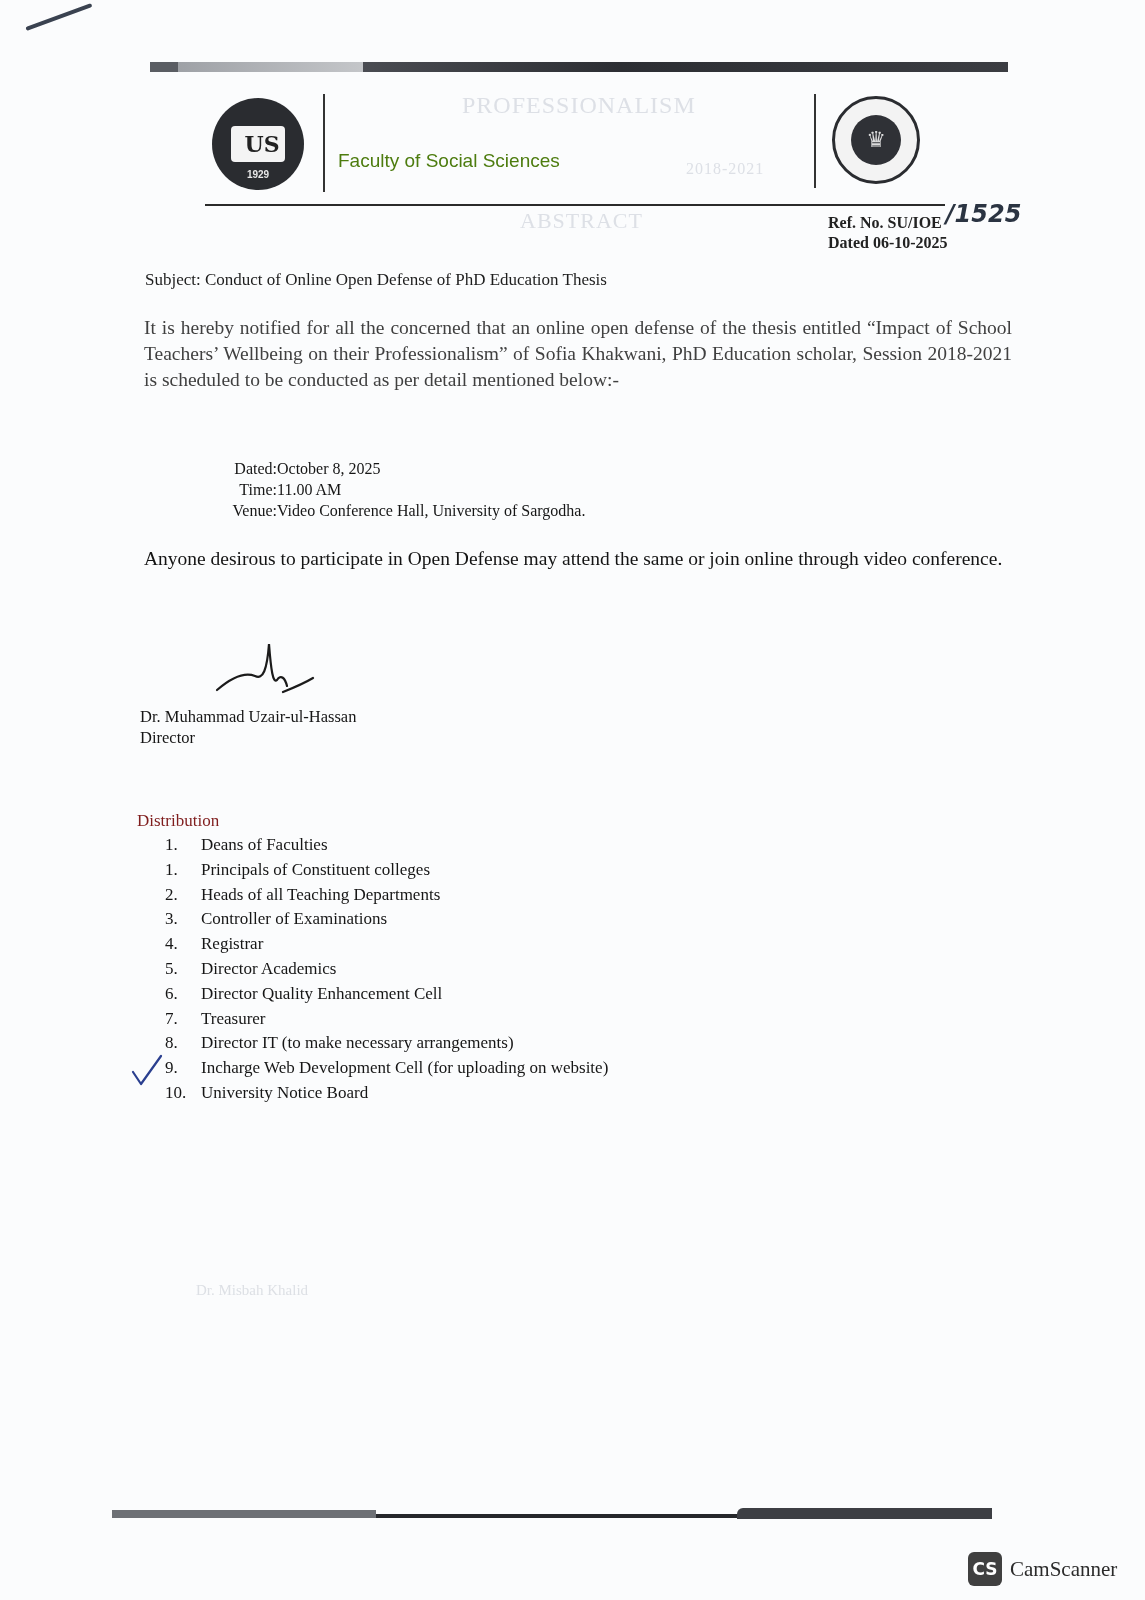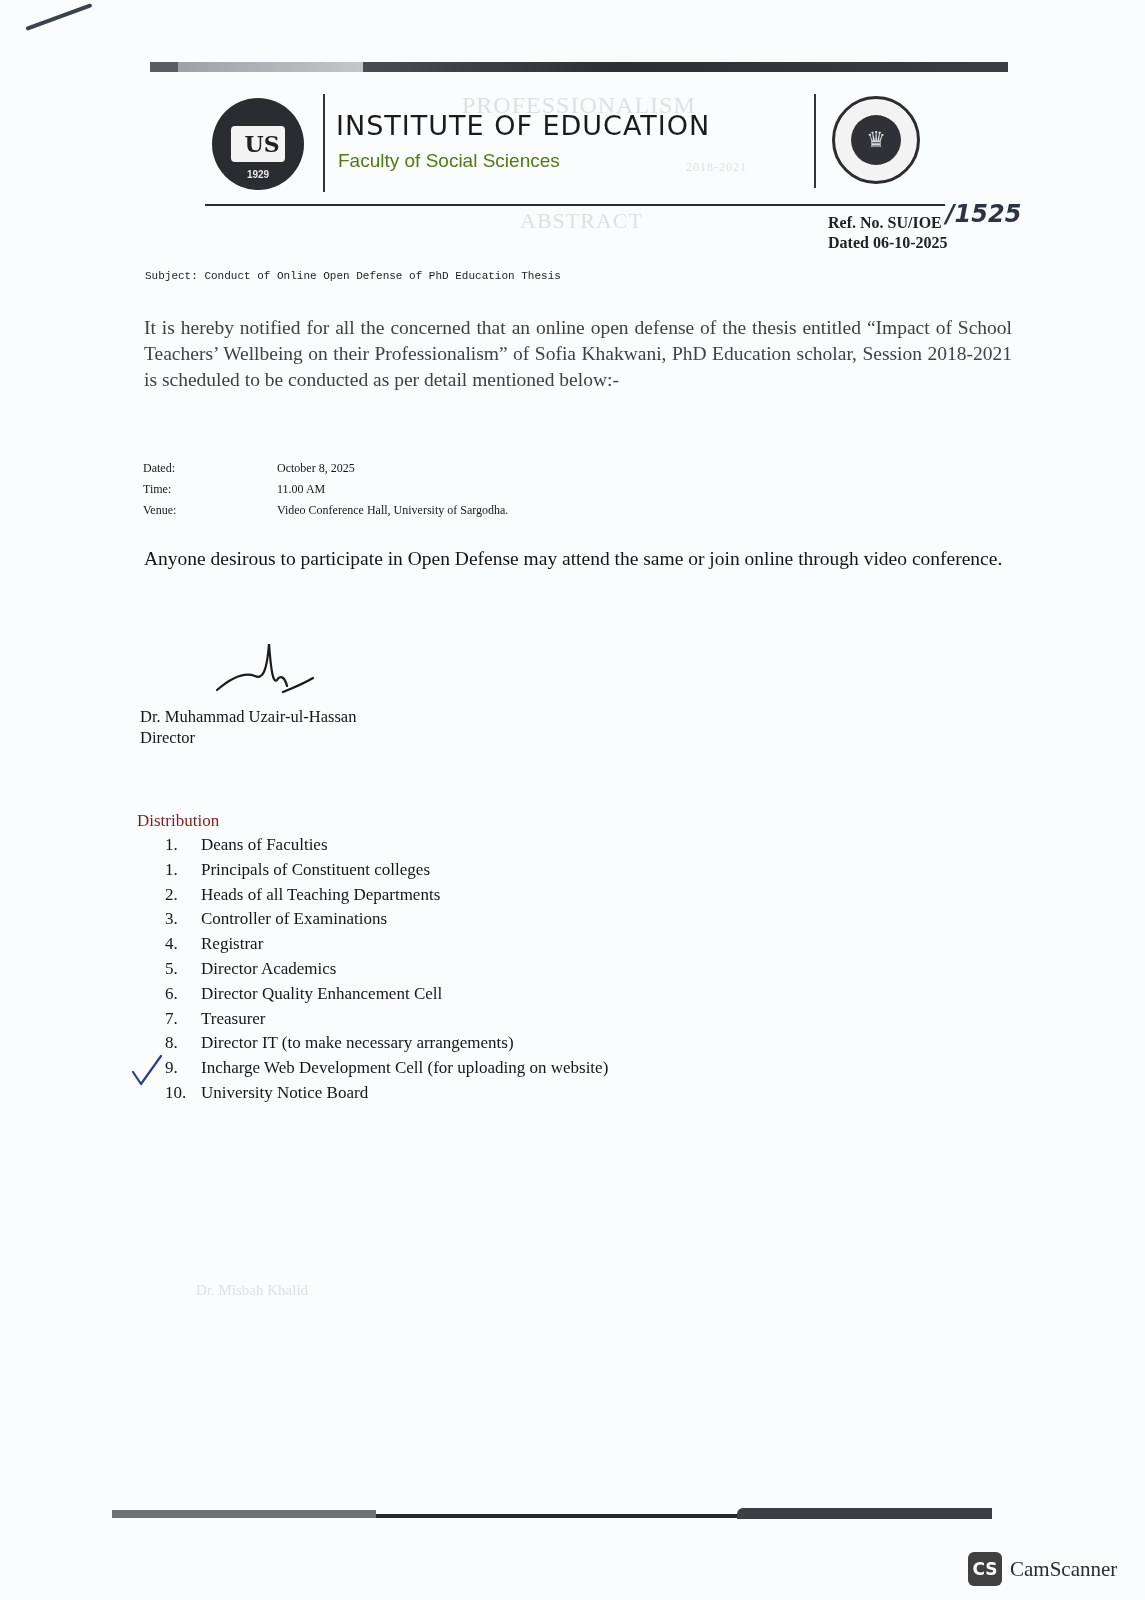--- a/index.html
+++ b/index.html
@@ -147,42 +147,42 @@
       font-size: 24px;
       color: #2b3442;
       margin-left: 4px;
       position: relative;
       top: -6px;
     }
 
     .subject {
       position: absolute;
       left: 145px; top: 270px;
-      font-size: 11px;
+      font-size: 17px;
       color: #1d1d1d;
       white-space: nowrap;
-      font-family: Liberation Mono, monospace;
     }
 
     .body-para {
       position: absolute;
       left: 144px; top: 315px;
       width: 868px;
       font-size: 19.5px;
       line-height: 26px;
       text-align: justify;
       color: #404040;
     }
 
     .details {
       position: absolute;
       left: 143px; top: 458px;
-      font-size: 12px;
+      font-size: 16px;
       line-height: 21px;
       color: #161616;
+      text-align: right;
     }
     .details .row { display: flex; }
     .details .lbl { width: 134px; }
 
     .anyone-para {
       position: absolute;
       left: 144px; top: 546px;
       width: 868px;
       font-size: 19.5px;
       line-height: 26px;
@@ -289,37 +289,36 @@
     }
   </style>
 </head>
 <body>
 
 <div class="page">
 
   <div class="pen-stroke"></div>
 
   <div class="bleed-title" style="left:462px; top:92px;">PROFESSIONALISM</div>
-  <div class="bleed-title" style="left:686px; top:160px; font-size:12px;">2018-2021</div>
+  <div class="bleed-title" style="left:686px; top:160px; font-size:16px;">2018-2021</div>
   <div class="bleed-title" style="left:520px; top:208px; font-size:22px;">ABSTRACT</div>
   <div class="bleed" style="left:196px; top:1280px; font-size:15px;">Dr. Misbah Khalid</div>
 
   <div class="top-band">
     <div class="seg1"></div>
       <div class="seg2"></div>
       <div class="seg3"></div>
   </div>
 
   <div class="header">
     <div class="logo-left">
       <div class="inner">US</div>
       <div class="ring-text">1929</div>
     </div>
     <div class="vline-left"></div>
-    <div class="inst-title">INSTITUTE OF EDUCATION</div>
     <div class="inst-sub">Faculty of Social Sciences</div>
     <div class="vline-right"></div>
     <div class="logo-right">
       <div class="core">♛</div>
     </div>
   </div>
   <div class="header-rule"></div>
 
   <div class="ref-block">
     <div class="ref-line">

